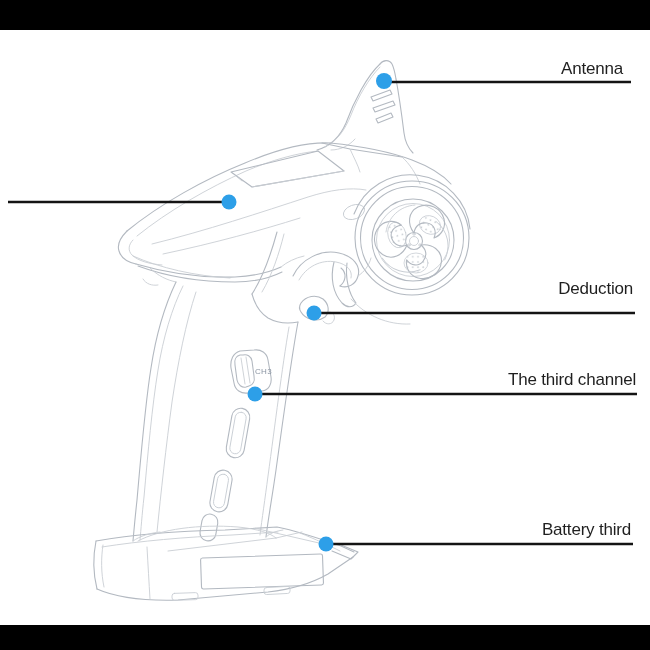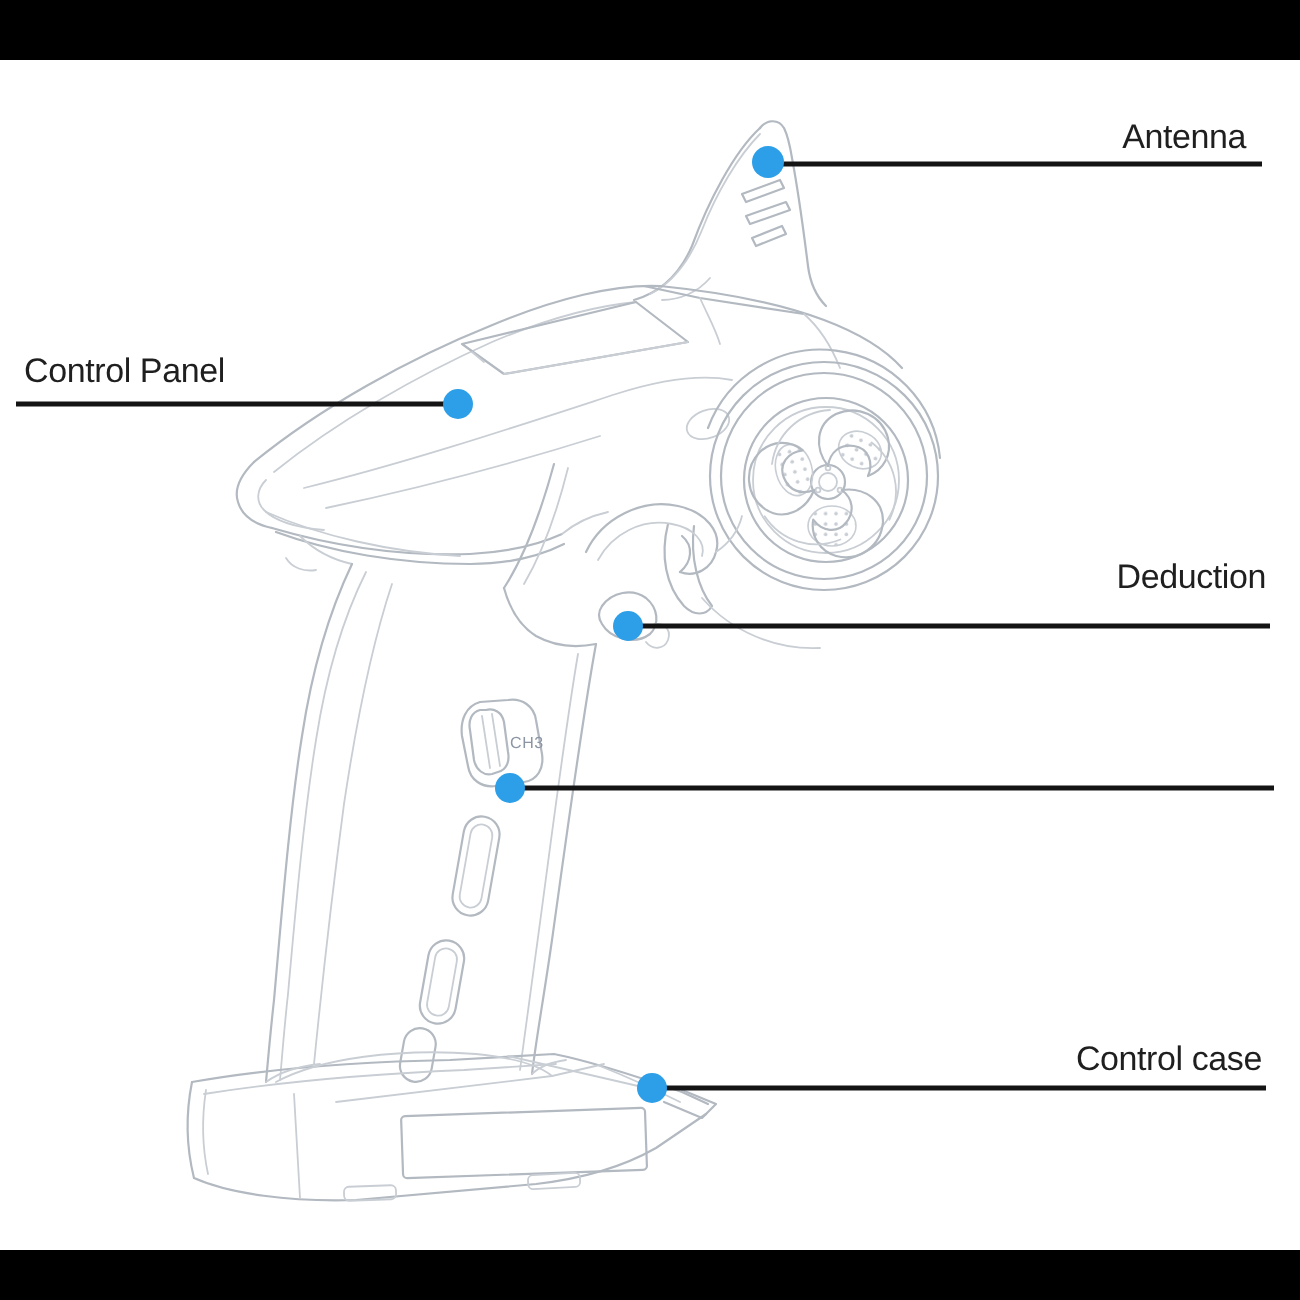--- a/index.html
+++ b/index.html
@@ -168,16 +168,16 @@
     <g>
       <circle class="dot" cx="384" cy="81" r="8"></circle>
       <circle class="dot" cx="229" cy="202" r="7.5"></circle>
       <circle class="dot" cx="314" cy="313" r="7.5"></circle>
       <circle class="dot" cx="255" cy="394" r="7.5"></circle>
       <circle class="dot" cx="326" cy="544" r="7.5"></circle>
     </g>
   </svg>
 
   <div class="label" style="top:59px;right:27px;">Antenna</div>
-  <div class="label" style="top:176px;left:12px;">Control Panel</div>
   <div class="label" style="top:279px;right:17px;">Deduction</div>
-  <div class="label" style="top:520px;right:19px;">Control case</div>
+  <div class="label" style="top:370px;right:14px;">The third channel</div>
+  <div class="label" style="top:520px;right:19px;">Battery third</div>
 </div>
 
 </body></html>

